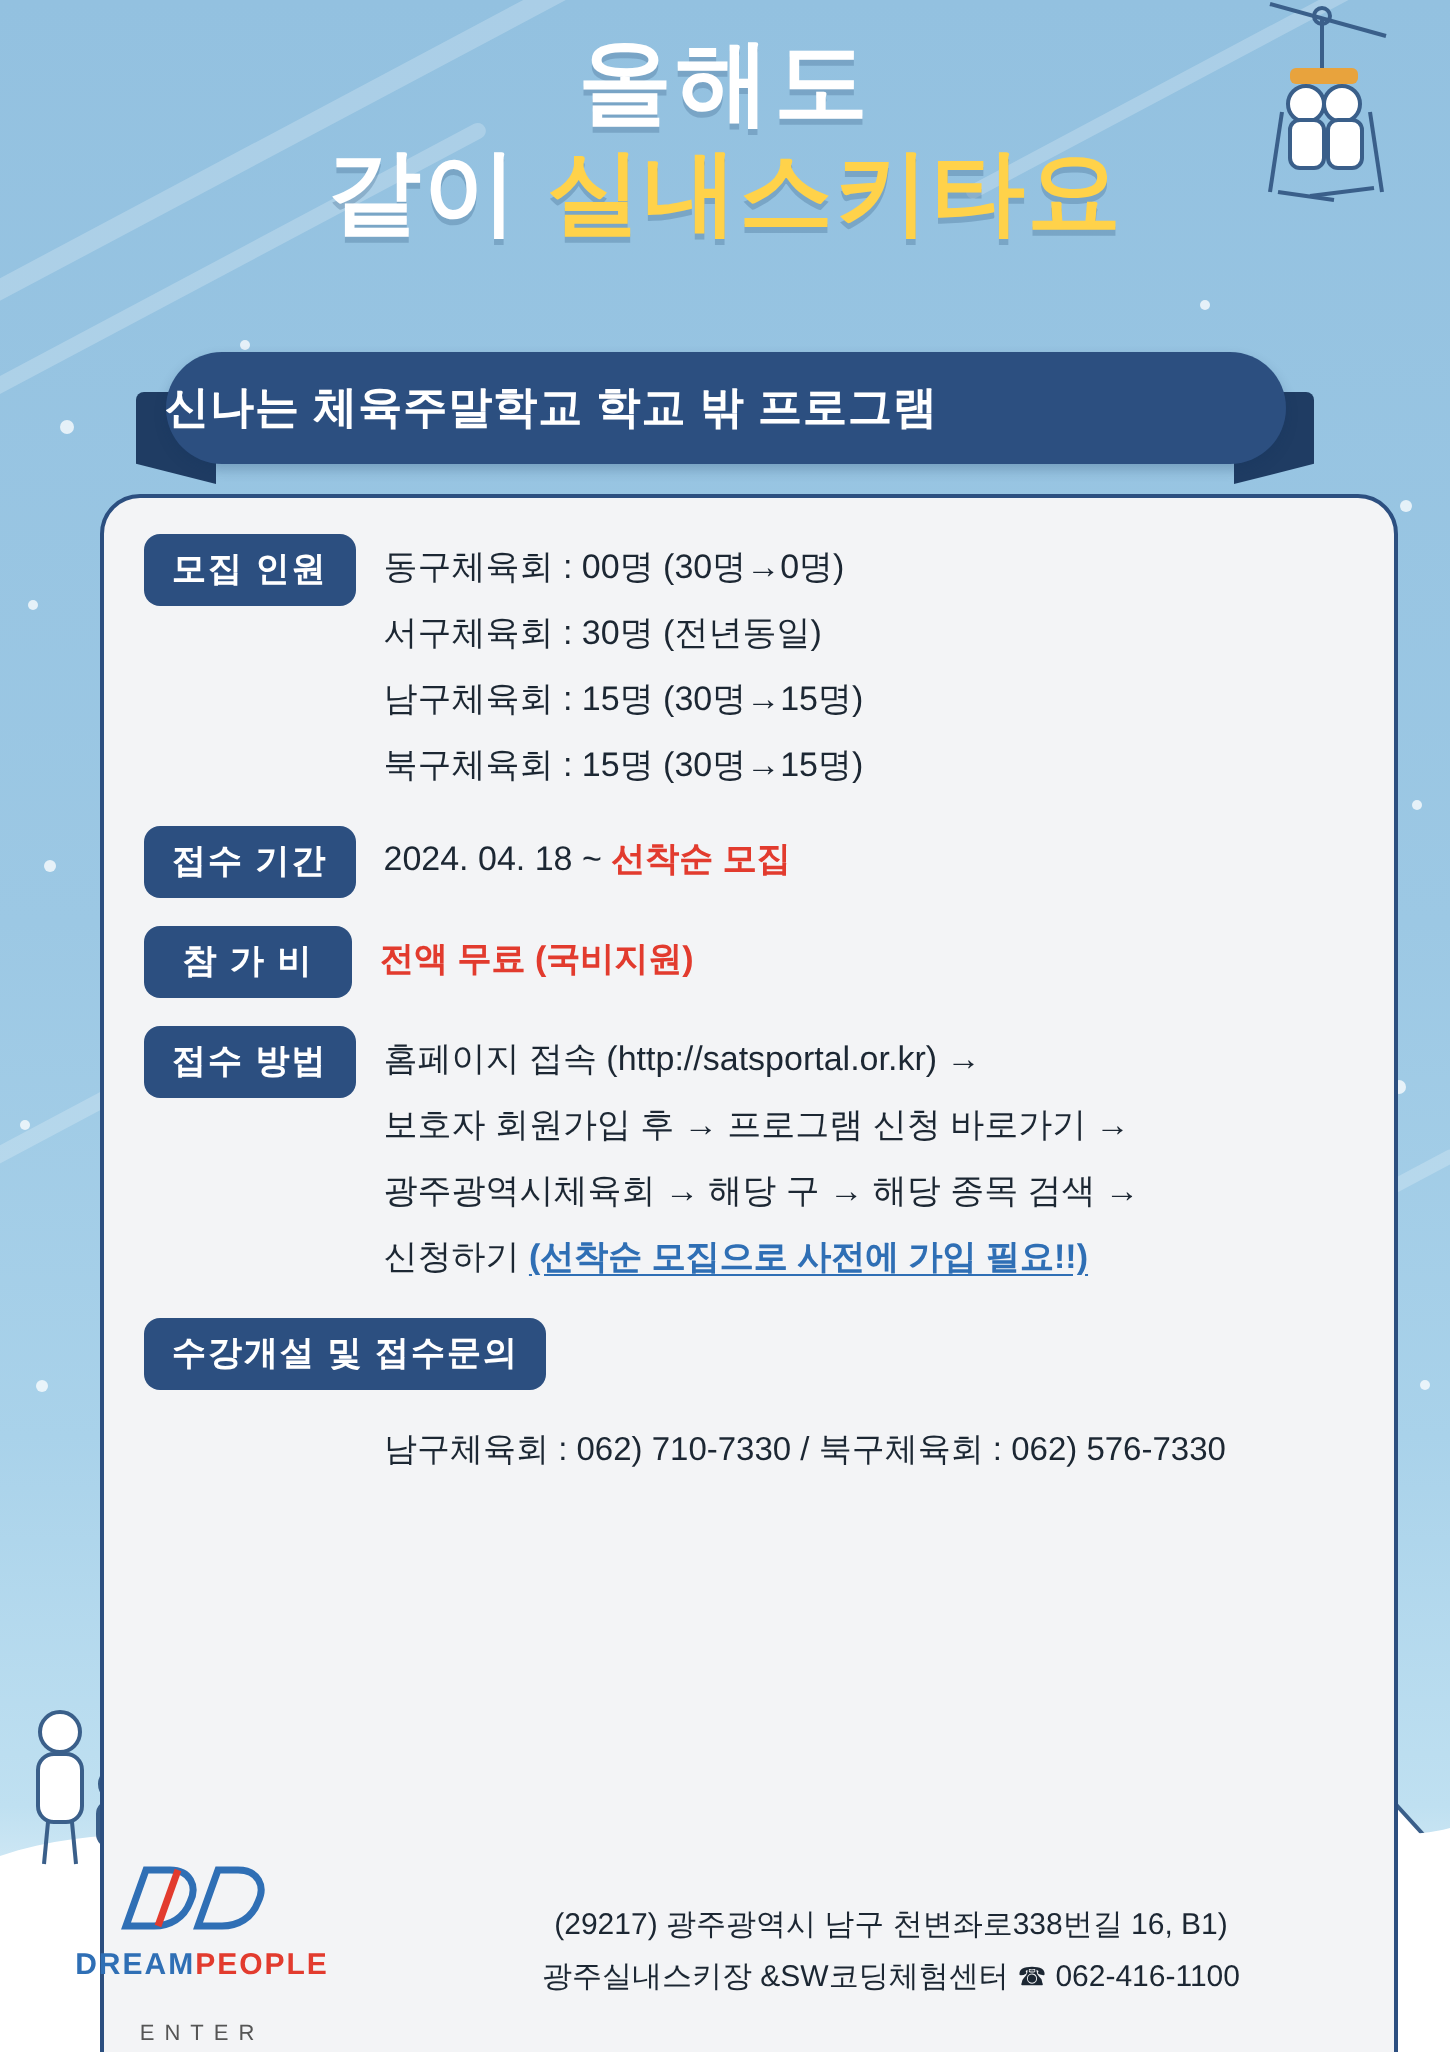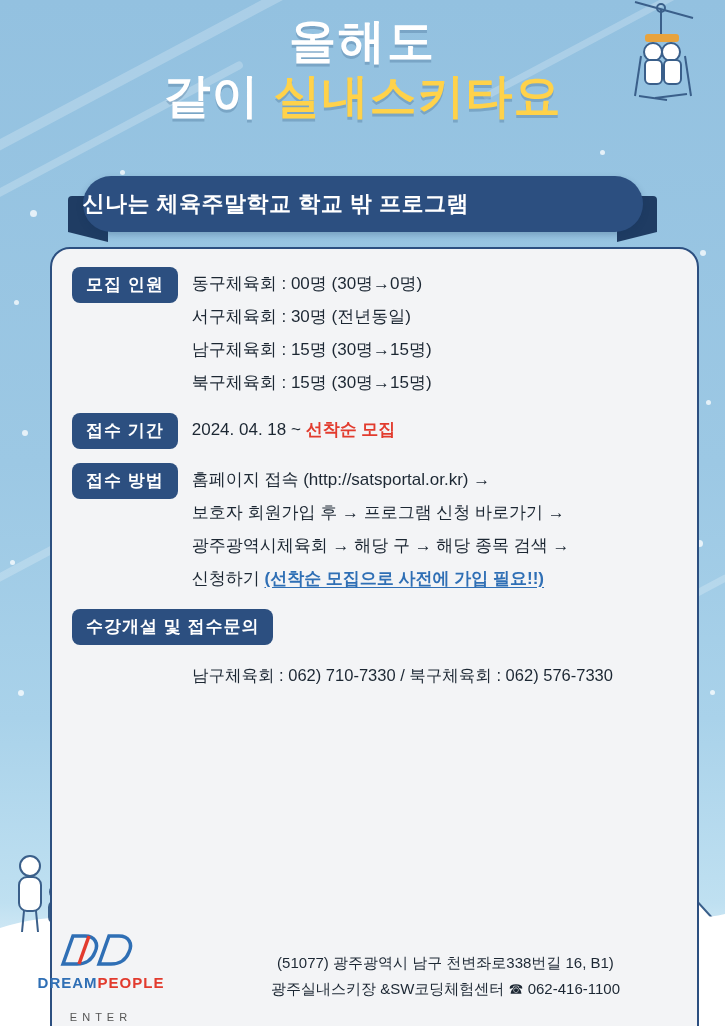--- a/index.html
+++ b/index.html
@@ -221,20 +221,26 @@
       </div>
     </div>
 
     <div class="row sec">
       <div class="label">접수 기간</div>
       <div class="content">
         <div class="line"><span>2024. 04. 18 ~ </span><span class="red">선착순 모집</span></div>
       </div>
     </div>
 
+    <div class="row sec">
+      <div class="label">참 가 비</div>
+      <div class="content">
+        <div class="line red">전액 무료 (국비지원)</div>
+      </div>
+    </div>
 
     <div class="row sec">
       <div class="label">접수 방법</div>
       <div class="content">
         <div class="line">홈페이지 접속 (http://satsportal.or.kr) →</div>
         <div class="line">보호자 회원가입 후 → 프로그램 신청 바로가기 →</div>
         <div class="line">광주광역시체육회 → 해당 구 →  해당 종목 검색 →</div>
         <div class="line"><span>신청하기 </span><span class="blue u">(선착순 모집으로 사전에 가입 필요!!)</span></div>
       </div>
     </div>
@@ -282,18 +288,18 @@
     <div class="logo">
       <svg width="92" height="40" viewBox="0 0 92 40">
         <path d="M8,34 L18,6 L30,6 C40,6 44,14 40,22 C37,30 30,34 22,34 Z" fill="none" stroke="#2f6fb5" stroke-width="3.5"></path>
         <path d="M44,34 L54,6 L64,6 C74,6 78,14 74,22 C71,30 64,34 56,34 Z" fill="none" stroke="#2f6fb5" stroke-width="3.5"></path>
         <path d="M34,6 L24,34" stroke="#e23b2e" stroke-width="3.5" fill="none"></path>
       </svg>
       <div class="logo-text"><span class="d">DREAM</span><span class="p">PEOPLE</span></div>
       <div class="logo-sub">ENTER</div>
     </div>
     <div class="addr">
-      <div class="addr-line">(51077) 광주광역시 남구 천변좌로338번길 16, B1)</div>
+      <div class="addr-line">(29217) 광주광역시 남구 천변좌로338번길 16, B1)</div>
       <div class="addr-line"><span>광주실내스키장 &amp;SW코딩체험센터  </span><span>☎</span> <span>062-416-1100</span></div>
     </div>
   </div>
 
 </div>
 
 </body></html>

